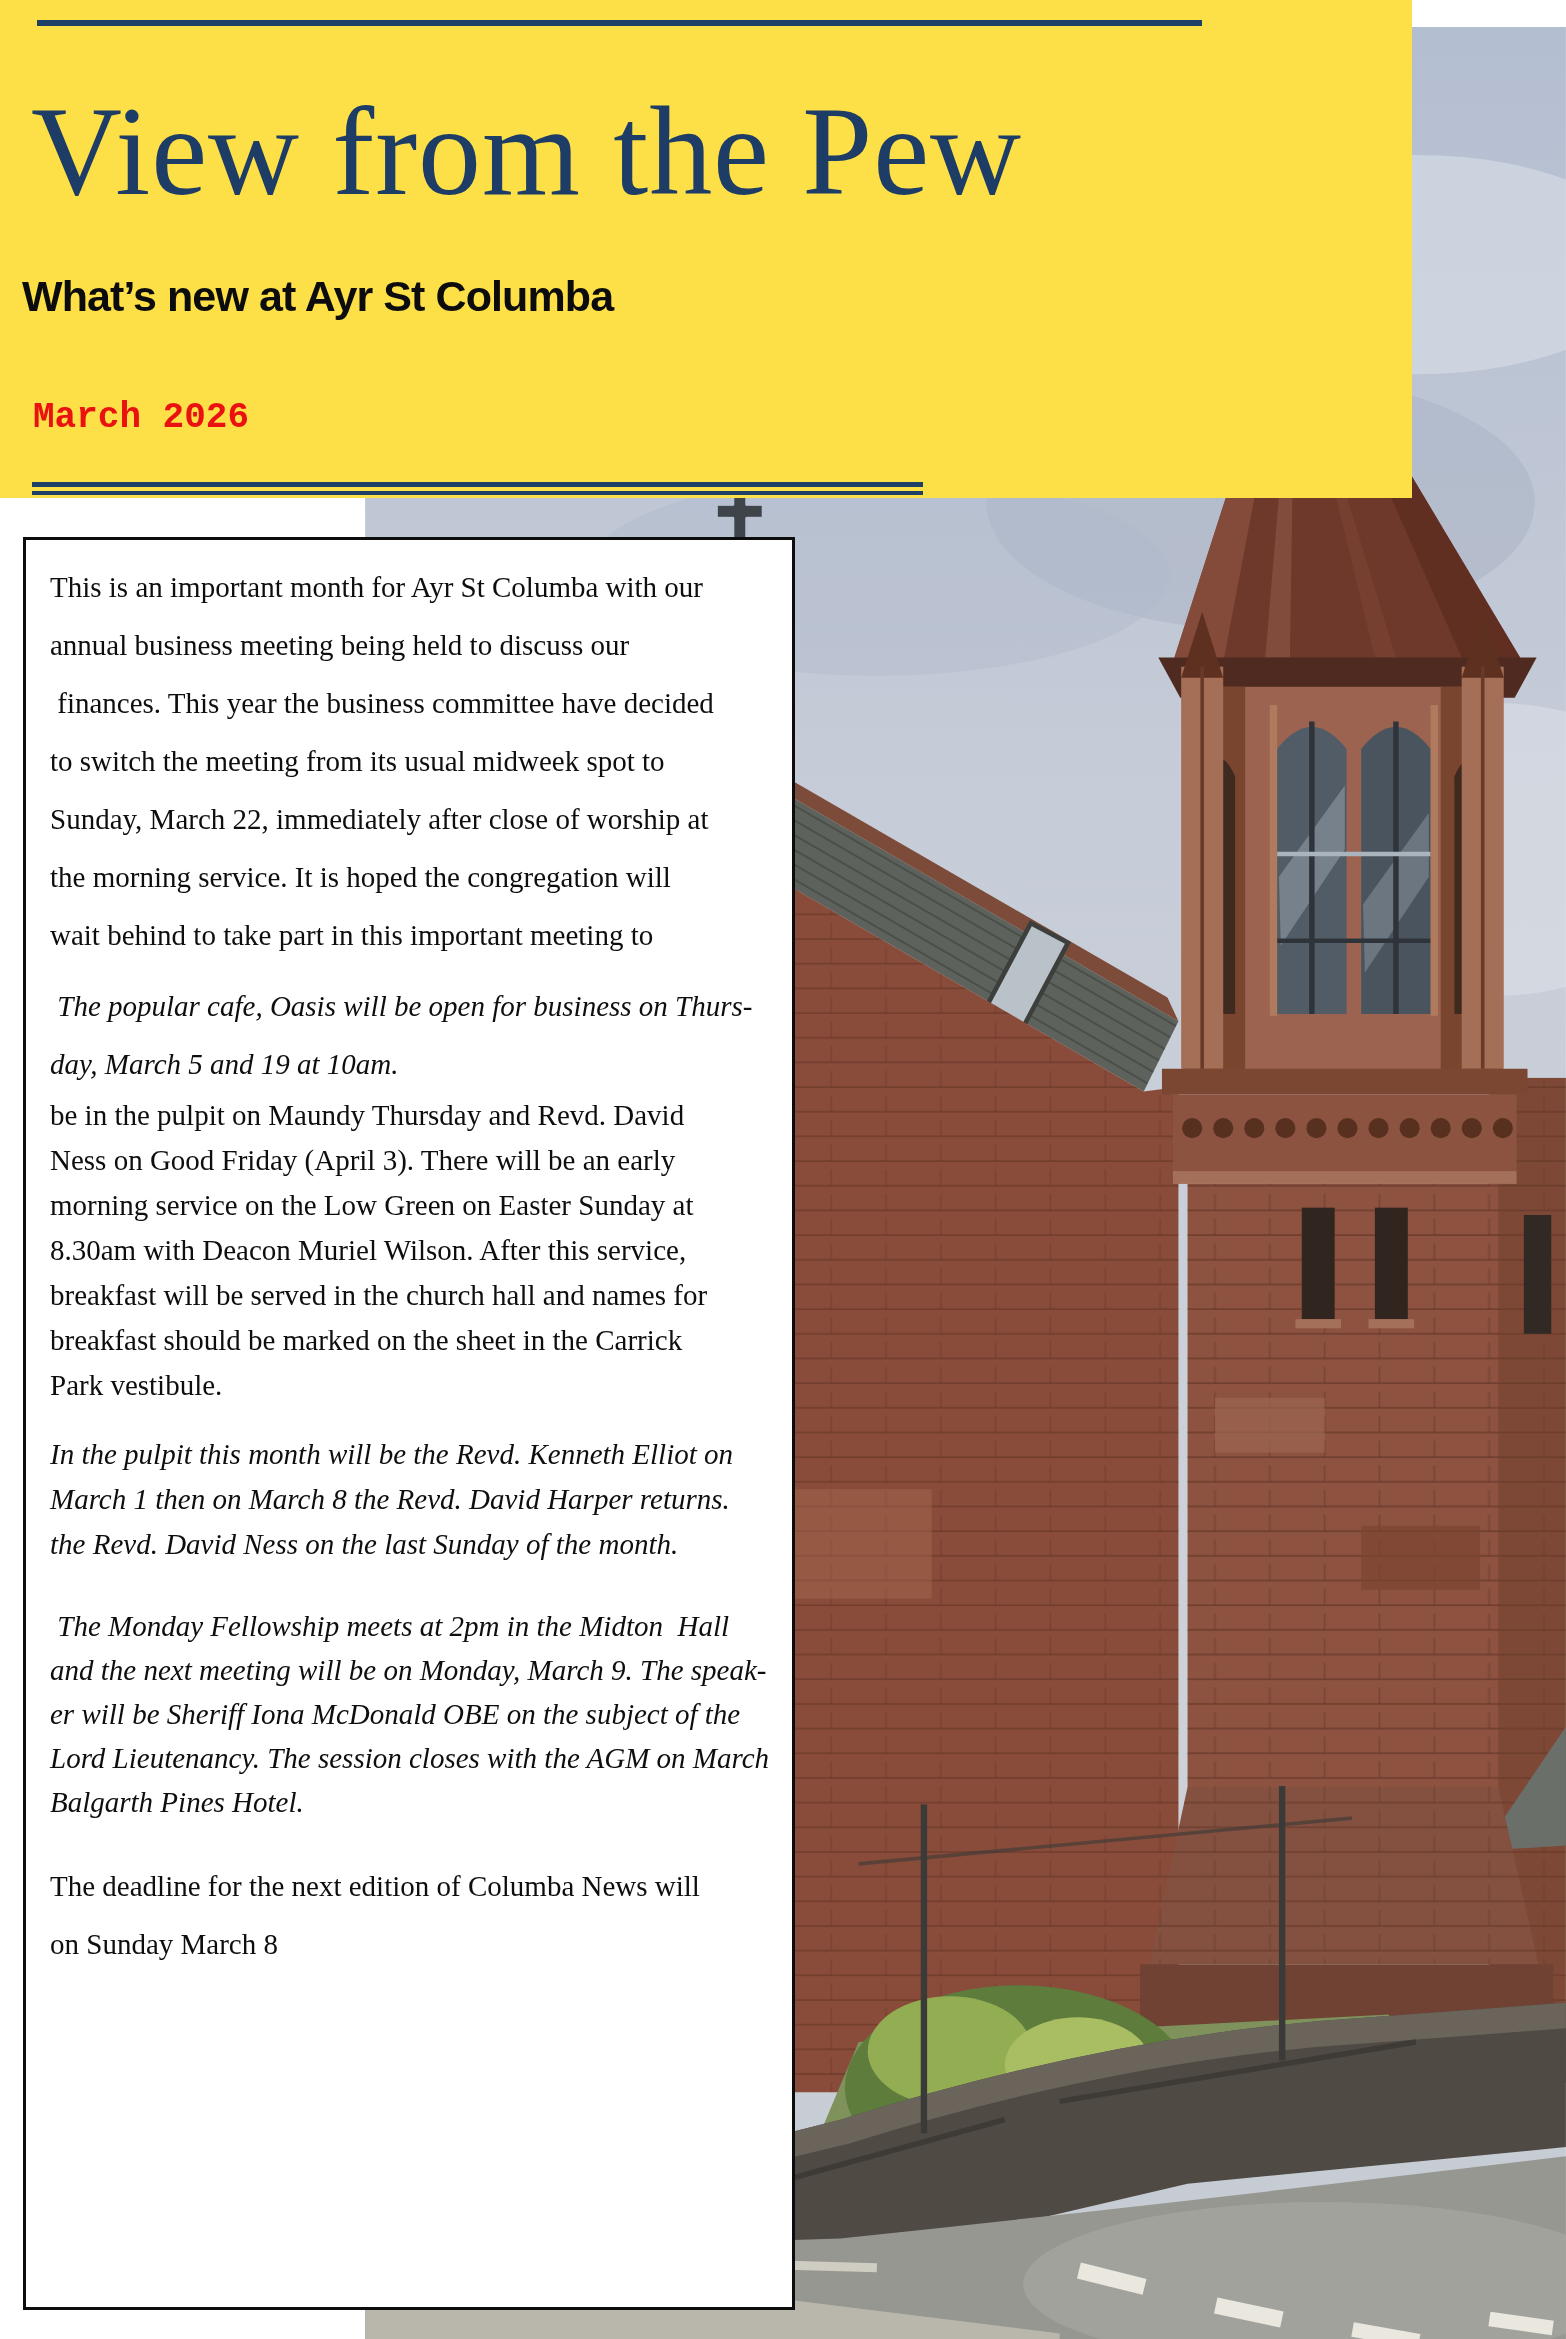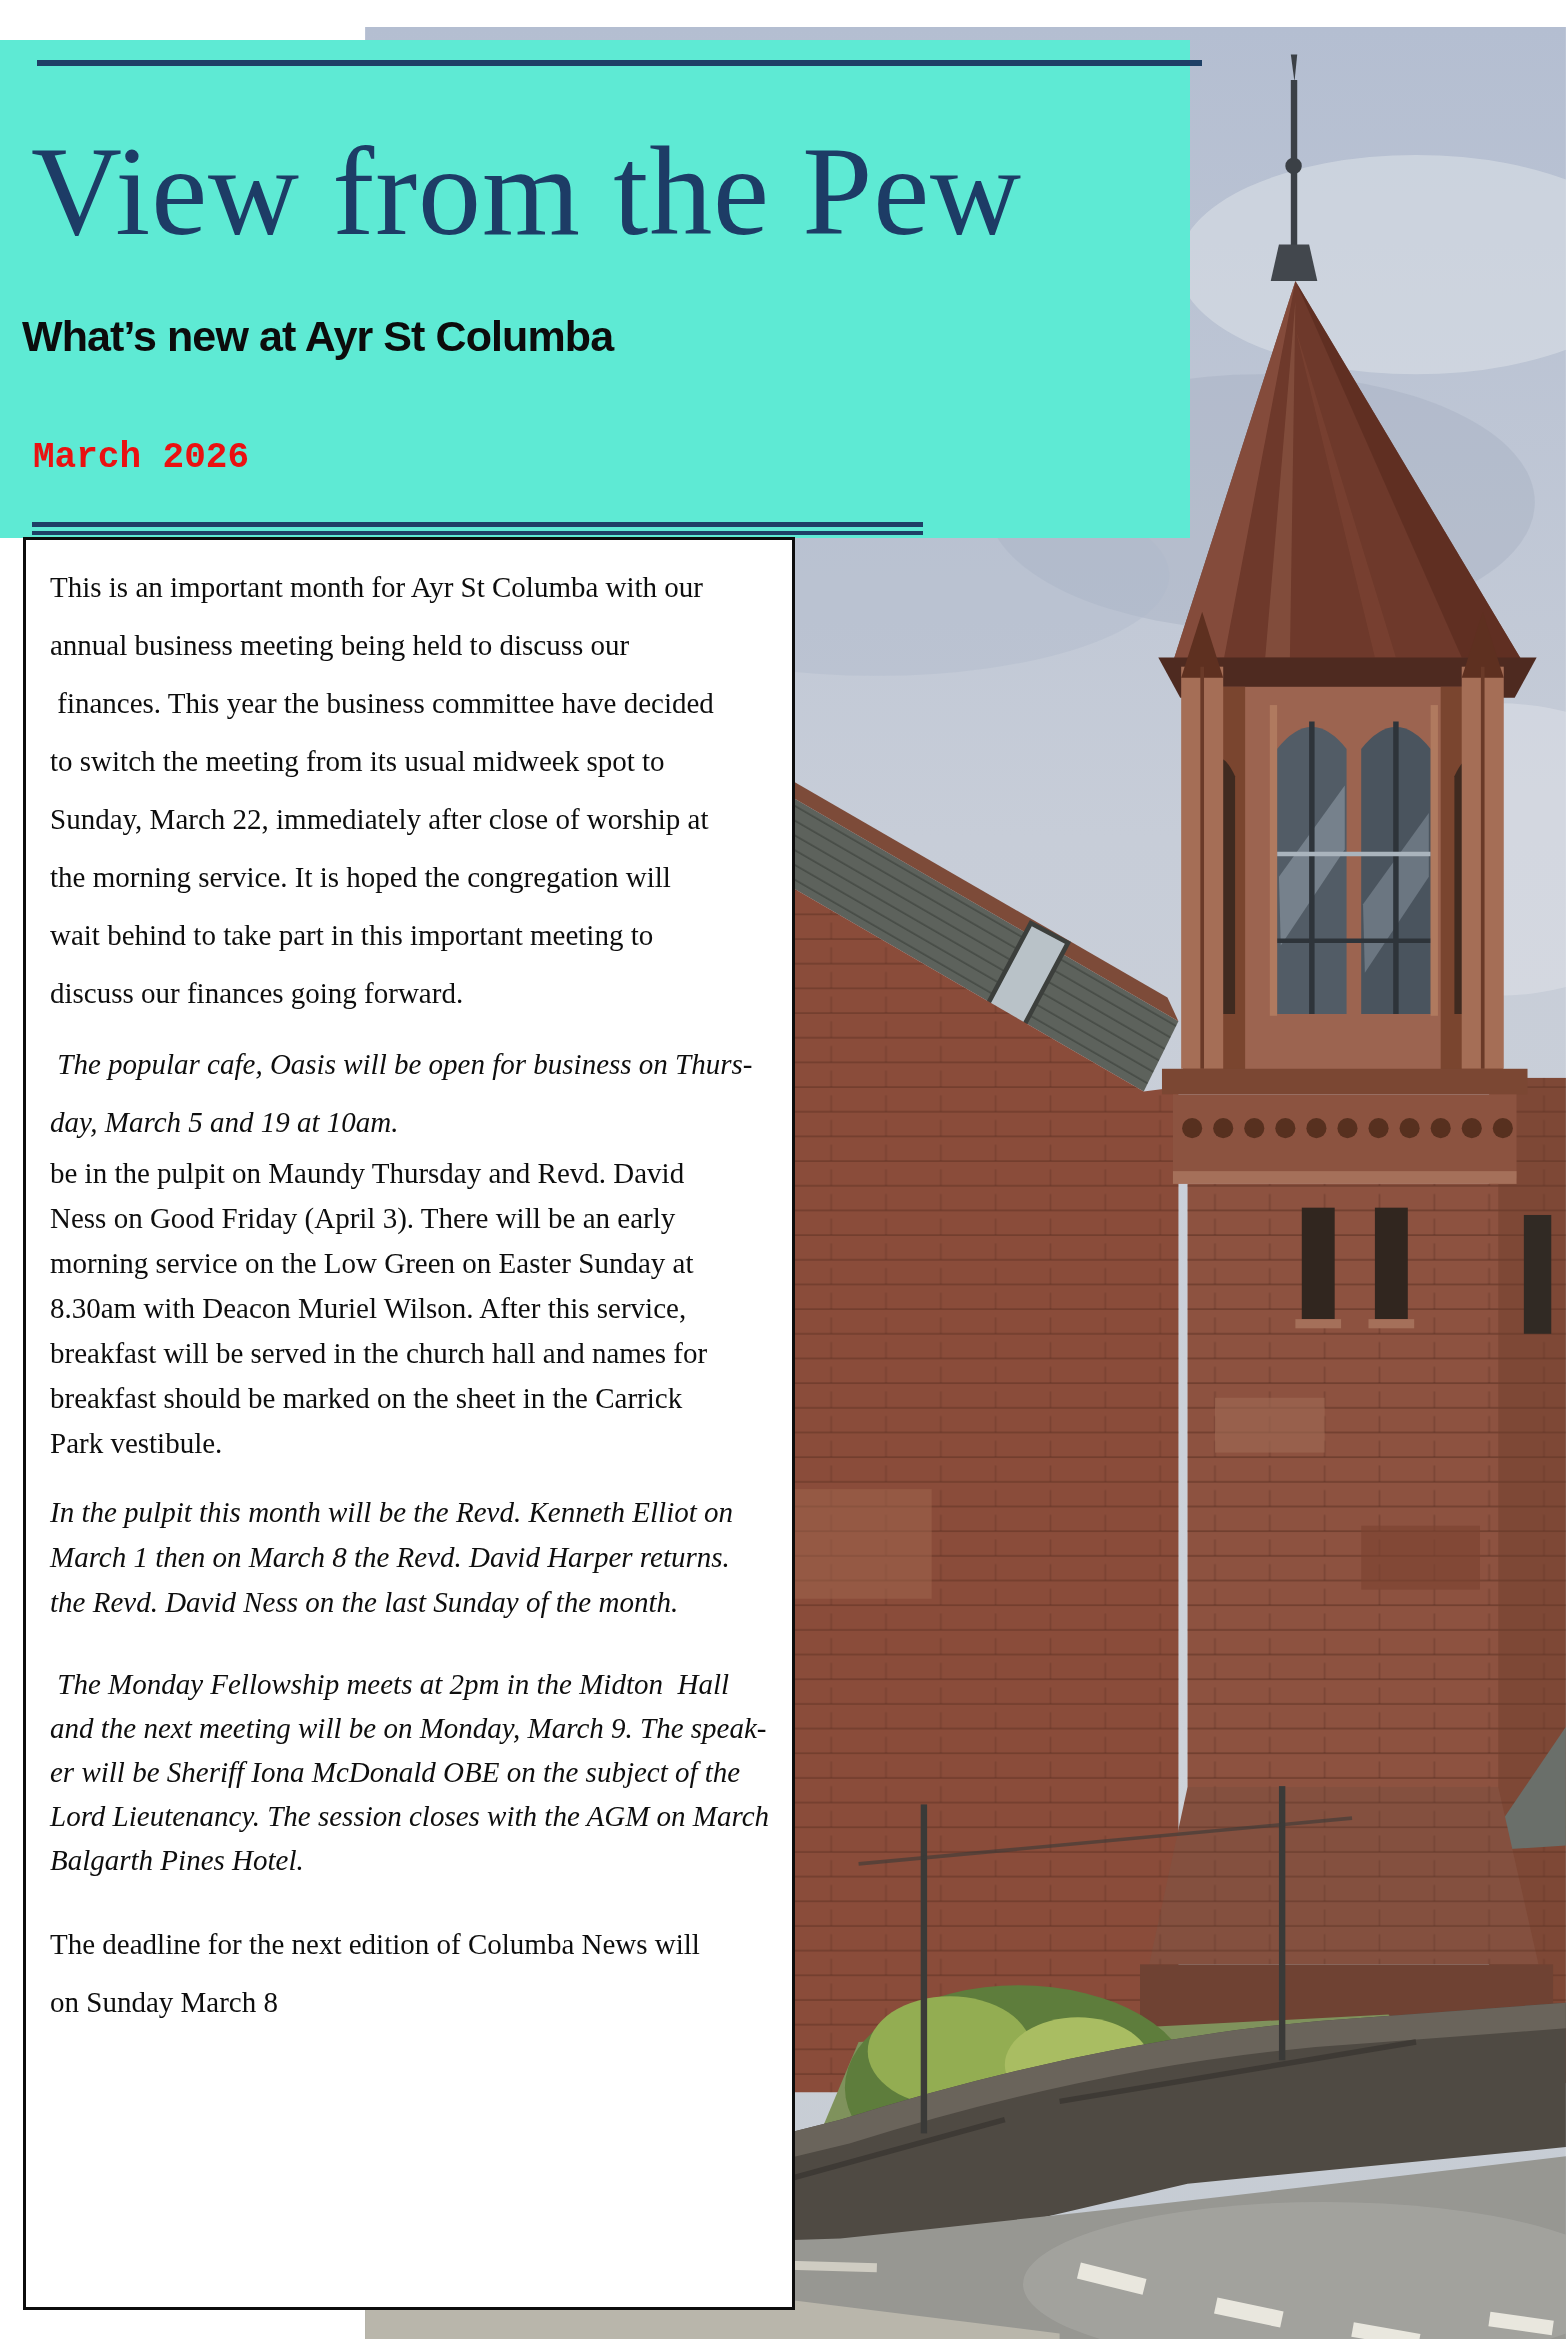--- a/index.html
+++ b/index.html
@@ -1,21 +1,21 @@
 <!DOCTYPE html>
 <html style="font-size:14.6px"><head>
 <meta charset="utf-8">
 <style>
   html,body{margin:0;padding:0;background:#ffffff;}
   #canvas{position:relative;width:1566px;height:2339px;background:#ffffff;overflow:hidden;
           font-family:"Liberation Serif",serif;}
   
   #photo{position:absolute;left:365px;top:27.4px;width:1201px;height:2312px;}
   
-  #header{position:absolute;left:0;top:0;width:1190px;height:498px;background:#5eead4;margin-top:40px;}
+  #header{position:absolute;left:0;top:0;width:1412px;height:498px;background:#fde047;}
   #top-rule{position:absolute;left:37px;top:20px;width:1165px;height:6.4px;}
   #masthead{position:absolute;left:31px;top:88px;font-size:126px;line-height:1.02;
             letter-spacing:0.9px;white-space:nowrap;}
   #subtitle{position:absolute;left:22px;top:272px;font-family:"Liberation Sans",sans-serif;
             font-weight:bold;font-size:43px;letter-spacing:-0.9px;color:#0c0c0c;white-space:nowrap;}
   #issue-date{position:absolute;left:33px;top:397px;font-family:Liberation Mono, monospace;
             font-weight:bold;font-size:36px;white-space:nowrap;}
   .rule-a{position:absolute;left:32px;top:482px;width:891px;height:4.6px;}
   .rule-b{position:absolute;left:32px;top:491px;width:891px;height:3.7px;}
   
@@ -190,21 +190,20 @@
 
   <div id="textbox">
     <div class="para lh63 mb14">
       <div class="ln">This is an important month for Ayr St Columba with our</div>
       <div class="ln">annual business meeting being held to discuss our</div>
       <div class="ln"> finances. This year the business committee have decided</div>
       <div class="ln">to switch the meeting from its usual midweek spot to</div>
       <div class="ln">Sunday, March 22, immediately after close of worship at</div>
       <div class="ln">the morning service. It is hoped the congregation will</div>
       <div class="ln">wait behind to take part in this important meeting to</div>
-      <div class="ln">discuss our finances going forward.</div>
     </div>
     <div class="para italic lh63 mb0">
       <div class="ln"> The popular cafe, Oasis will be open for business on Thurs-</div>
       <div class="ln">day, March 5 and 19 at 10am.</div>
     </div>
     <div class="para lh49 mb26">
       <div class="ln">be in the pulpit on Maundy Thursday and Revd. David</div>
       <div class="ln">Ness on Good Friday (April 3). There will be an early</div>
       <div class="ln">morning service on the Low Green on Easter Sunday at</div>
       <div class="ln">8.30am with Deacon Muriel Wilson. After this service,</div>

